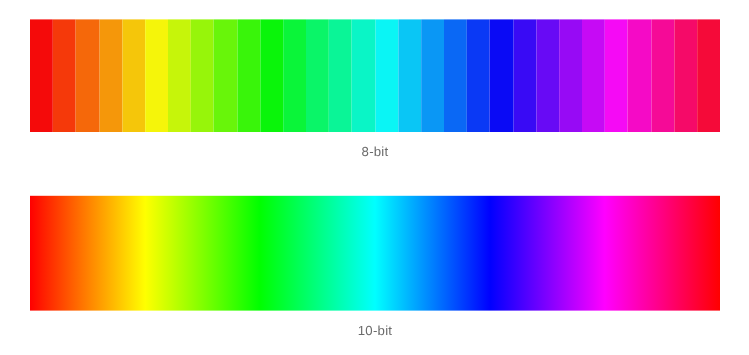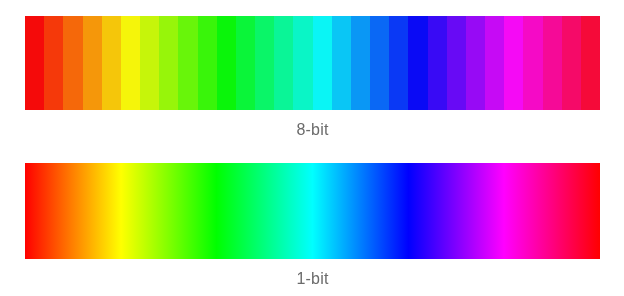--- a/index.html
+++ b/index.html
@@ -42,21 +42,21 @@
     height: 100%;
   }
   .smooth-fill {
     width: 100%;
     height: 100%;
   }
 
   .caption {
     width: 100%;
     text-align: center;
-    font-size: 16px;
+    font-size: 11px;
     color: #6b6b6b;
     letter-spacing: 0.2px;
     padding-top: 11px;
   }
 </style>
 </head>
 <body style="background: rgb(255, 255, 255);">
 
 <div class="page">
 
@@ -93,16 +93,16 @@
         <div class="band" style="background: rgb(245, 10, 104);"></div>
         <div class="band" style="background: rgb(245, 10, 57);"></div>
       </div>
     <div class="caption" style="color: rgb(107, 107, 107);">8-bit</div>
   </div>
 
   <div class="figure second">
     <div class="gradient-bar smooth">
       <div class="smooth-fill" style="background: linear-gradient(to right, rgb(255, 0, 0) 0%, rgb(255, 128, 0) 8.3%, rgb(255, 255, 0) 16.7%, rgb(128, 255, 0) 25%, rgb(0, 255, 0) 33.3%, rgb(0, 255, 128) 41.7%, rgb(0, 255, 255) 50%, rgb(0, 128, 255) 58.3%, rgb(0, 0, 255) 66.7%, rgb(128, 0, 255) 75%, rgb(255, 0, 255) 83.3%, rgb(255, 0, 128) 91.7%, rgb(255, 0, 0) 100%);"></div>
     </div>
-    <div class="caption" style="color: rgb(107, 107, 107);">1-bit</div>
+    <div class="caption" style="color: rgb(107, 107, 107);">10-bit</div>
   </div>
 
 </div>
 
 </body></html>

